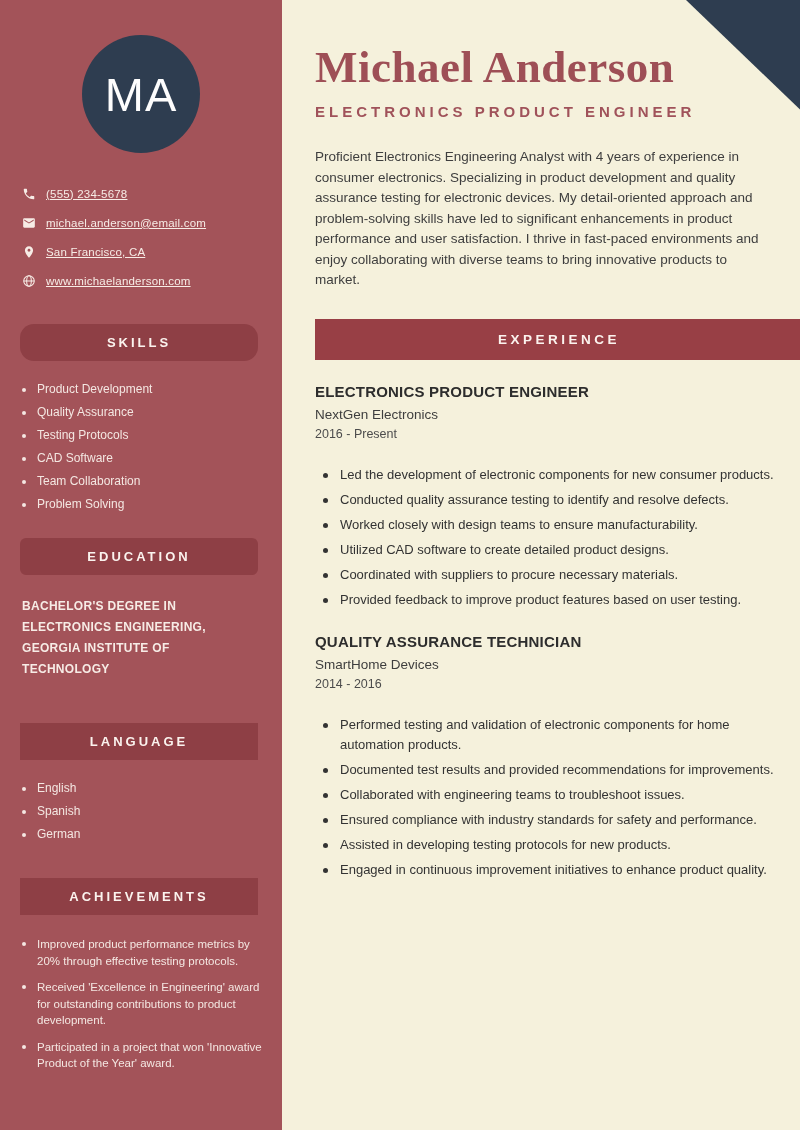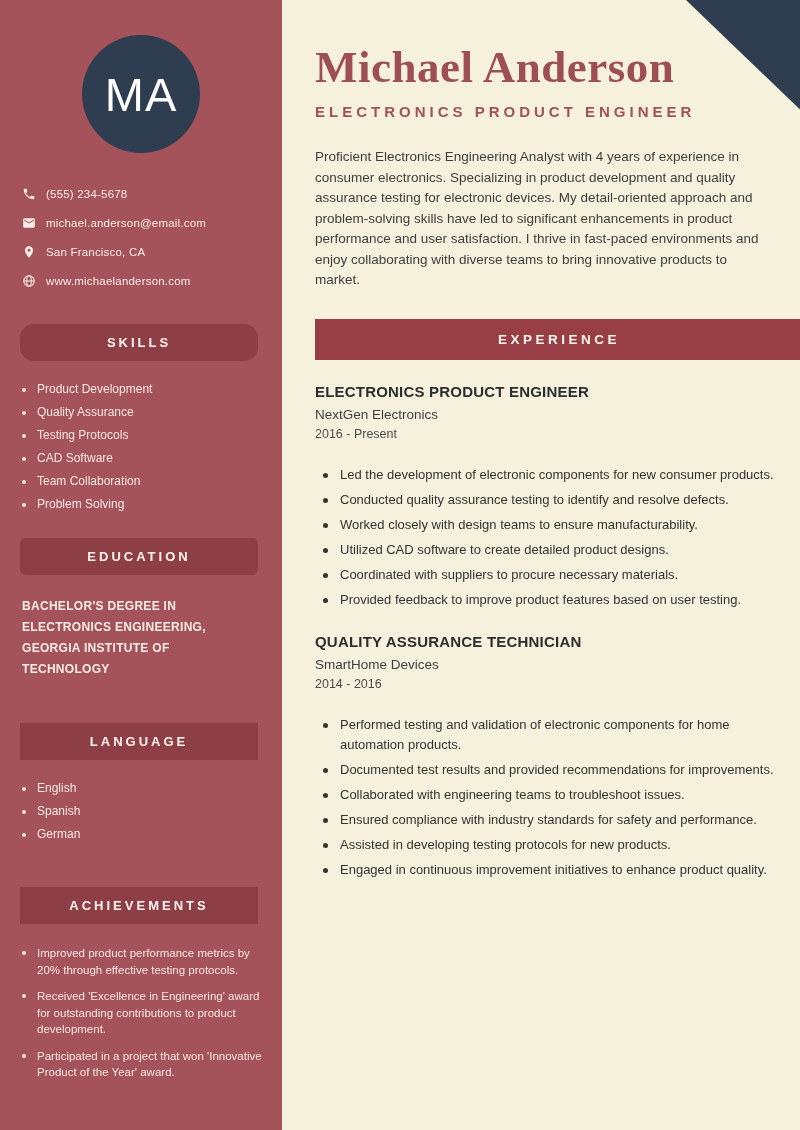--- a/index.html
+++ b/index.html
@@ -34,20 +34,21 @@
   .avatar span {
     color: #FDFDFD;
     font-size: 47px;
     font-weight: 500;
     letter-spacing: 1px;
   }
   .contact-list {
     list-style: none;
     margin-top: 26px;
     padding: 0 4px 0 22px;
+    text-decoration: underline;
   }
   .contact-item {
     display: flex;
     align-items: center;
     gap: 10px;
     height: 29px;
   }
   .cicon { width: 14px; height: 14px; flex: 0 0 14px; display: inline-flex; }
   .cicon svg { width: 14px; height: 14px; }
   .contact-item .ctext { font-size: 11.5px; color: #F7ECE6; letter-spacing: 0.2px; }
@@ -60,21 +61,21 @@
   }
   .side-banner span {
     color: #FBF3EE;
     font-size: 13px;
     font-weight: bold;
     letter-spacing: 3px;
   }
   .banner-skills { margin-top: 29px; border-radius: 14px; }
   .banner-education { margin-top: 26px; border-radius: 6px; }
   .banner-language { margin-top: 43px; }
-  .banner-achievements { margin-top: 45px; }
+  .banner-achievements { margin-top: 36px; }
 
   .side-list {
     list-style: none;
     margin-top: 21px;
     padding: 0 18px 0 22px;
   }
   .side-list li {
     display: flex;
     gap: 11px;
     font-size: 12px;

